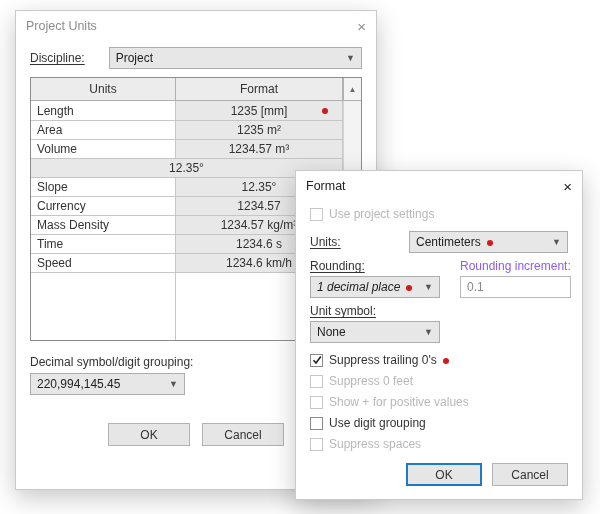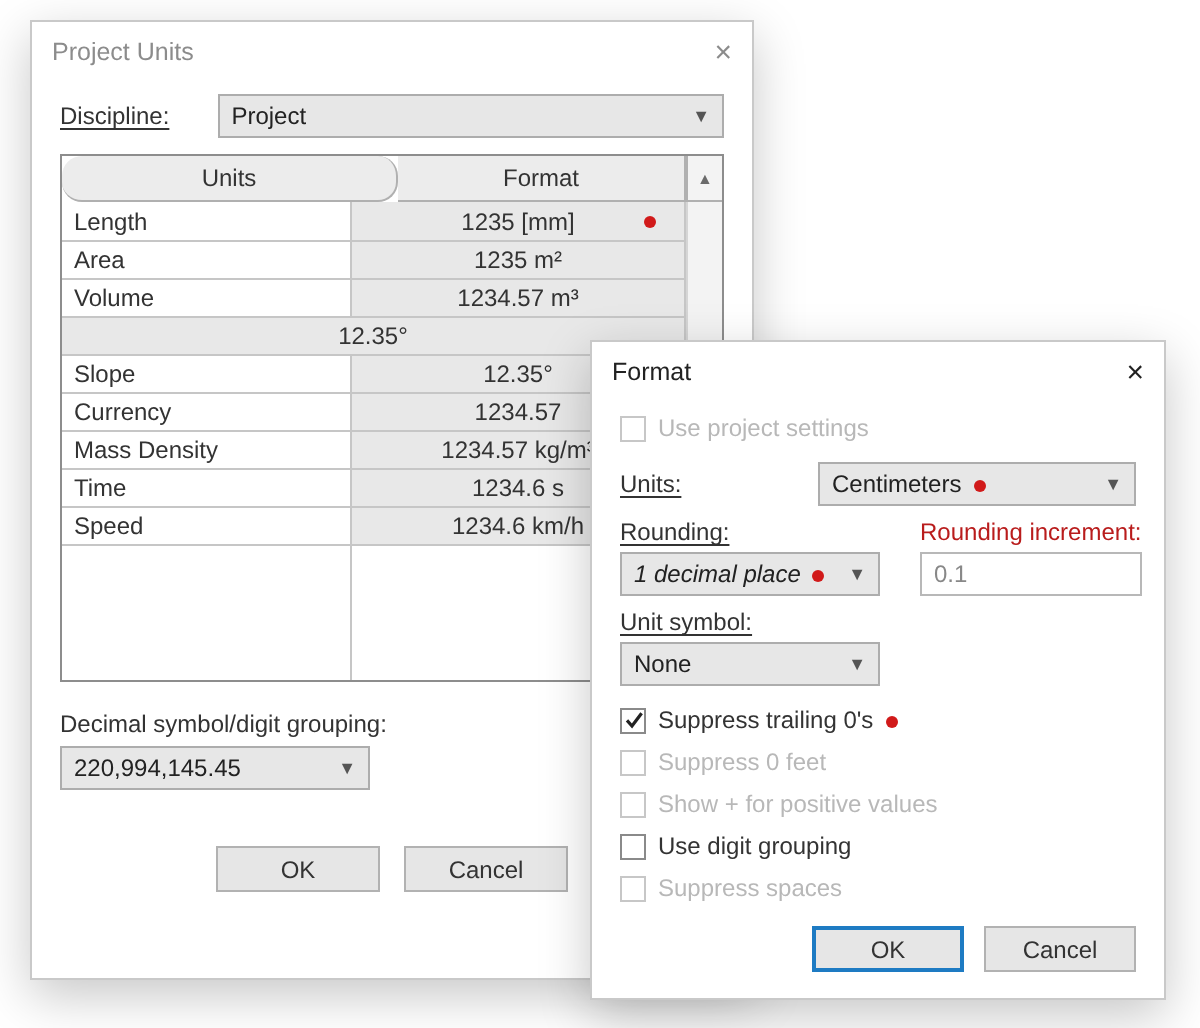--- a/index.html
+++ b/index.html
@@ -43,33 +43,33 @@
     display: inline-flex; align-items: center; justify-content: center;
     height: 23px; min-width: 76px; padding: 0 12px;
     background: #e6e6e6; border: 1px solid #b2b2b2;
   }
   .btn.primary { background: #e6e6e6; border: 2px solid #1e7bc3; }
   .dot { display: inline-block; width: 6px; height: 6px; border-radius: 50%; background: #d11a1a; margin-left: 6px; vertical-align: middle; }
   .checkbox { display: inline-flex; align-items: center; gap: 6px; }
   .checkbox .box { width: 13px; height: 13px; border: 1px solid #8a8a8a; background: #fff; display: inline-flex; align-items: center; justify-content: center; }
   .checkbox.disabled .box { border-color: #c7c7c7; }
   .checkbox.disabled .txt { color: #b8b8b8; }
-  .disabled-text { color: #b91c1c; }
+  .disabled-text { color: #8b5cf6; }
 
   
   .pu-table-wrap {
     border: 1px solid #8d8d8d; height: 264px; position: relative; background: #fff;
     display: flex; flex-direction: column;
   }
   .pu-head { display: flex; height: 23px; }
   .pu-head-cell {
     background: #ececec; border-right: 1px solid #b0b0b0; border-bottom: 1px solid #b0b0b0;
     display: flex; align-items: center; justify-content: center; font-size: 12px; color: #333;
   }
-  .pu-head-cell:first-child { width: 168px; border-radius: 10px; }
+  .pu-head-cell:first-child { width: 145px; }
   .pu-head-cell.fmt { flex: 1; }
   .pu-head-scroll { width: 18px; border-bottom: 1px solid #b0b0b0; border-left: 1px solid #b0b0b0; background: #f3f3f3; display:flex; align-items:center; justify-content:center; font-size:8px; color:#6a6a6a; }
   .pu-rows { flex: 1; overflow: hidden; position: relative; }
   .pu-row { display: flex; height: 19px; border-top: 1px solid #c6c6c6; }
   .pu-row:first-child { border-top: none; }
   .pu-cell-l { width: 145px; padding: 0 6px; display: flex; align-items: center; border-right: 1px solid #c6c6c6; background: #fff; }
   .pu-cell-r { flex: 1; display: flex; align-items: center; justify-content: center; background: #e8e8e8; border-right: 1px solid #c6c6c6; position: relative; }
   .pu-cell-r .rowdot { position: absolute; right: 14px; }
   .pu-scroll-col { width: 18px; background: #f3f3f3; border-left: 1px solid #d5d5d5; }
   .pu-rows-flex { display: flex; height: 100%; }

